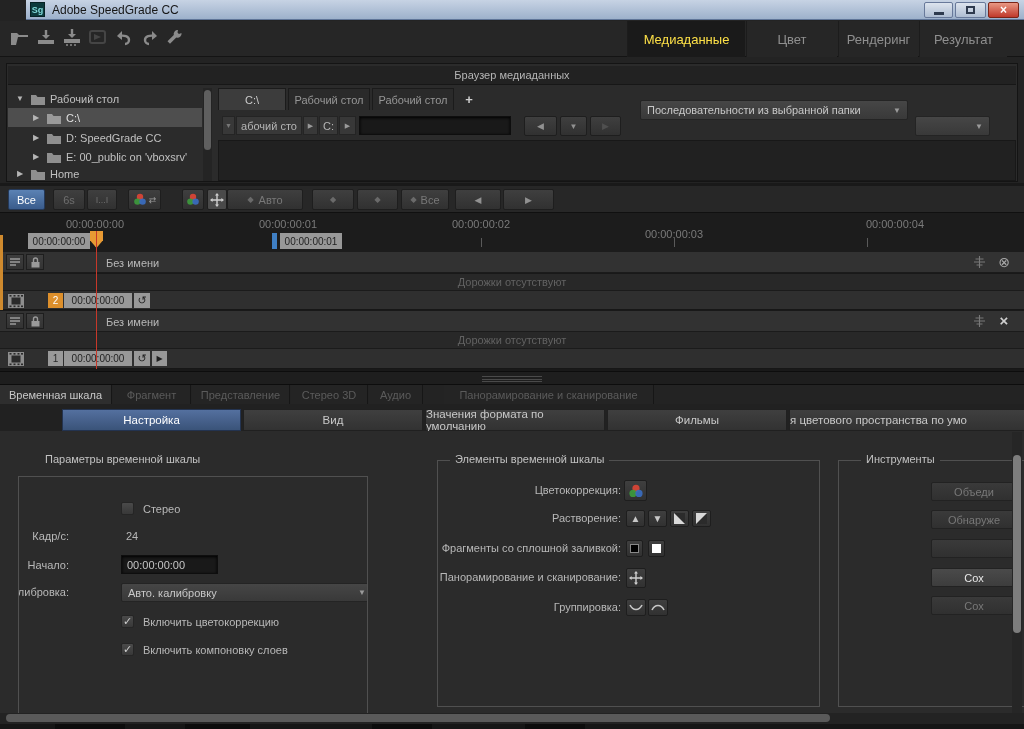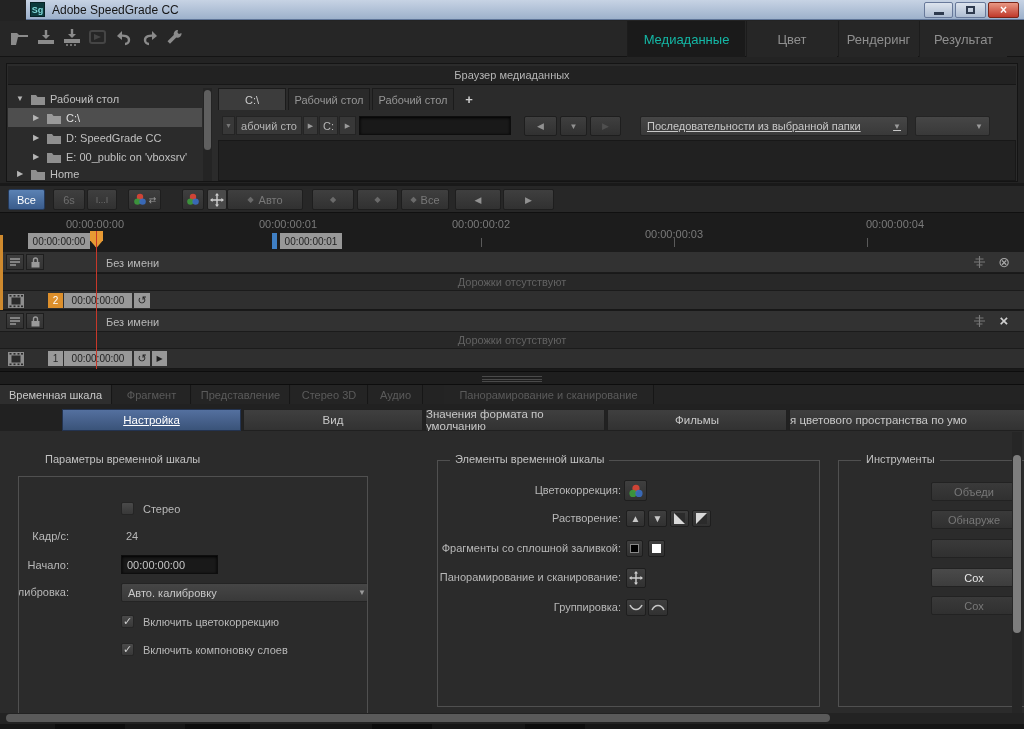--- a/index.html
+++ b/index.html
@@ -11,21 +11,21 @@
   .logo{left:4px;top:2px;width:15px;height:15px;background:#0c3a3c;border:1px solid #062224;color:#7fd8d8;font-size:9px;font-weight:bold;display:flex;align-items:center;justify-content:center;}
   .wtitle{left:26px;top:3px;color:#161616;font-size:12px;}
   .winbtn{top:2px;height:16px;background:linear-gradient(#dde4ee,#aebdd2);border:1px solid #68799a;border-radius:2px;display:flex;align-items:center;justify-content:center;}
   .winbtn.close{background:linear-gradient(#e89884,#c0392b);border-color:#7a2417;color:#fff;font-weight:bold;font-size:12px;}
   .minbar{width:10px;height:3px;background:#2e3a4e;margin-top:7px;}
   .maxbox{width:9px;height:8px;border:2px solid #2e3a4e;}
   
   .toolbar{left:0;top:21px;width:1024px;height:36px;background:#262626;border-bottom:1px solid #141414;}
   .tbtn{top:26px;width:24px;height:22px;display:flex;align-items:center;justify-content:center;}
   .maintab{top:21px;height:36px;display:flex;align-items:center;justify-content:center;font-size:13px;color:#8f8f8f;background:#262626;border-left:1px solid #1c1c1c;}
-  .maintab.active{background:#1a1a1a;color:#14b8a6;}
+  .maintab.active{background:#1a1a1a;color:#fde047;}
   
   .panel{background:#2b2b2b;border:1px solid #141414;}
   .phead{background:#222;color:#b5b5b5;display:flex;align-items:center;justify-content:center;border-bottom:1px solid #171717;}
   .treerow{left:8px;width:194px;height:19px;display:flex;align-items:center;color:#c0c0c0;}
   .treerow.sel{background:#4e4e4e;}
   .tri{width:12px;text-align:center;font-size:8px;color:#b5b5b5;flex:none;}
   .btab{top:88px;height:22px;background:#2a2a2a;color:#969696;display:flex;align-items:center;justify-content:center;border:1px solid #1b1b1b;border-bottom:none;}
   .btab.active{background:#3c3c3c;color:#ccc;}
   .crumb{top:116px;height:19px;background:#383838;border:1px solid #242424;color:#b5b5b5;display:flex;align-items:center;justify-content:center;font-size:11px;}
   .btn{background:linear-gradient(#3f3f3f,#313131);border:1px solid #1e1e1e;border-radius:2px;color:#919191;display:flex;align-items:center;justify-content:center;font-size:11px;}
@@ -210,21 +210,21 @@
 <div class="input abs" style="left:359px;top:116px;width:152px;height:19px;"></div>
 <div class="btn abs" style="left:524px;top:116px;width:33px;height:20px;">
     <span style="font-size:9px;">◀</span>
   </div>
 <div class="btn abs" style="left:560px;top:116px;width:27px;height:20px;">
     <span style="font-size:8px;">▼</span>
   </div>
 <div class="btn abs" style="left:590px;top:116px;width:31px;height:20px;">
     <span style="font-size:9px;color:#4f4f4f;">▶</span>
   </div>
-<div class="dd abs" style="left:640px;top:116px;width:268px;height:20px;text-decoration:underline;">
+<div class="dd abs" style="left:640px;top:100px;width:268px;height:20px;">
   <span>Последовательности из выбранной папки</span>
   <span class="car">▼</span>
 </div>
 <div class="dd abs" style="left:915px;top:116px;width:75px;height:20px;">
   <span class="car">▼</span>
 </div>
 <div class="abs" style="left:218px;top:140px;width:798px;height:41px;background:#212121;border:1px solid #181818;"></div>
 
 <div class="abs" style="left:0;top:183px;width:1024px;height:188px;background:#191919;"></div>
 <div class="abs" style="left:0;top:186px;width:1024px;height:26px;background:#272727;"></div>
@@ -417,21 +417,21 @@
     <span>Стерео 3D</span>
   </div>
 <div class="ptab abs" style="left:369px;width:54px;">
     <span>Аудио</span>
   </div>
 <div class="ptab abs" style="left:444px;width:210px;">
     <span>Панорамирование и сканирование</span>
   </div>
 
 <div class="abs" style="left:0;top:404px;width:1024px;height:27px;background:#212121;"></div>
-<div class="stab active abs" style="left:62px;width:179px;text-decoration:underline;">
+<div class="stab active abs" style="left:62px;width:179px;">
     <span>Настройка</span>
   </div>
 <div class="stab abs" style="left:243px;width:180px;">
     <span>Вид</span>
   </div>
 <div class="stab abs" style="left:425px;width:180px;">
     <span>Значения формата по умолчанию</span>
   </div>
 <div class="stab abs" style="left:607px;width:180px;">
     <span>Фильмы</span>

